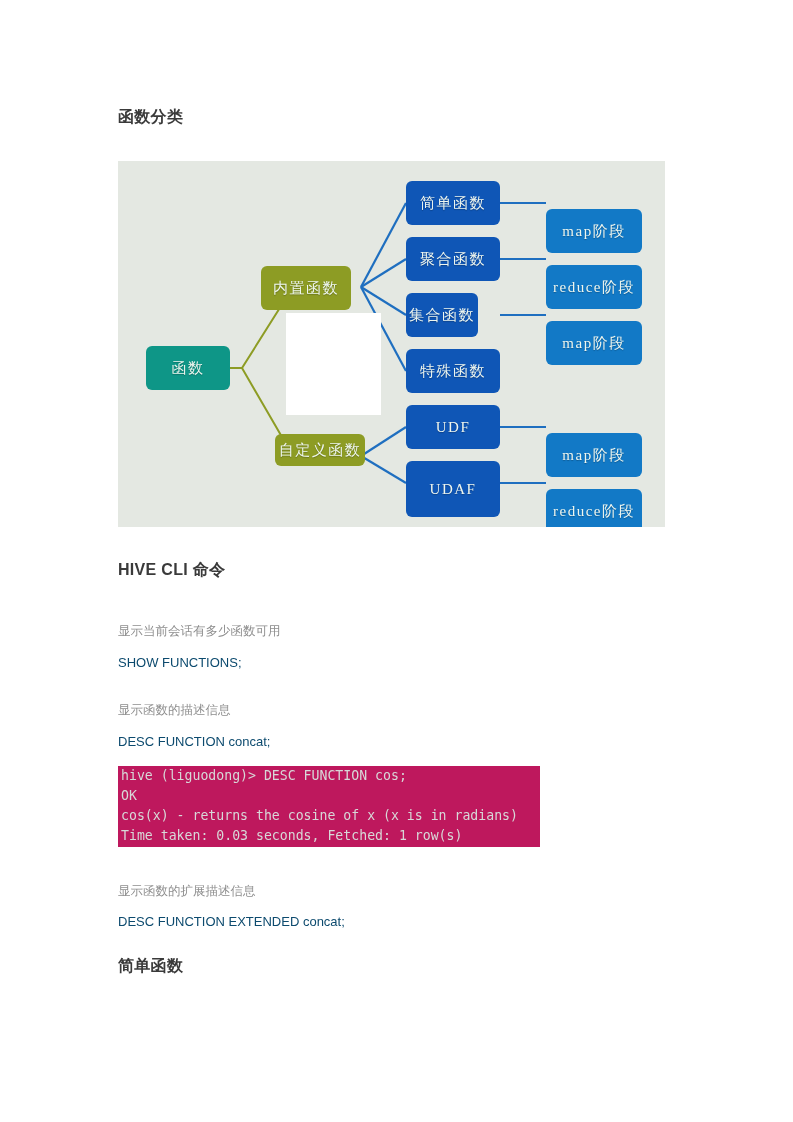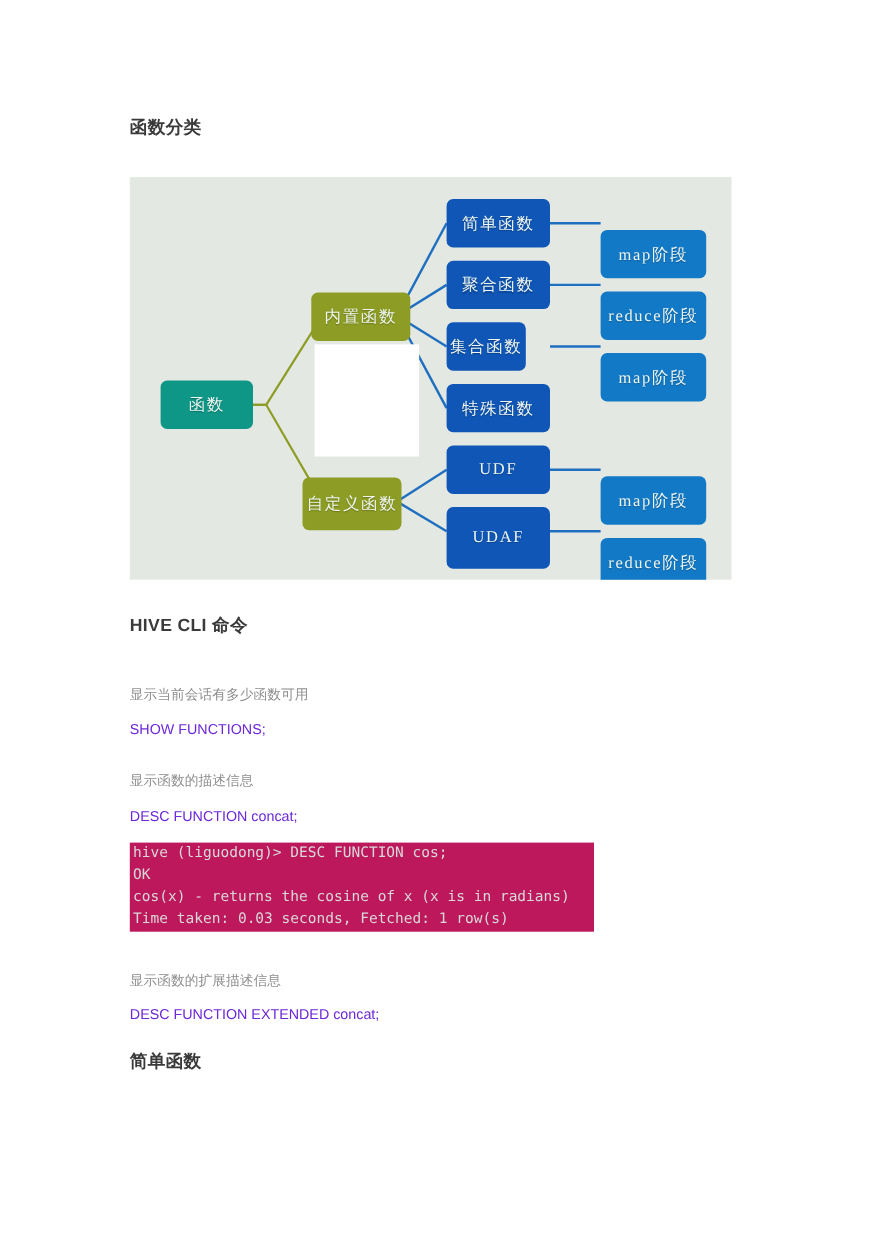--- a/index.html
+++ b/index.html
@@ -39,21 +39,21 @@
   .note {
     position: absolute;
     font-size: 12.5px;
     color: #8e8e8e;
     line-height: 18px;
     white-space: nowrap;
   }
   .cmd {
     position: absolute;
     font-size: 13px;
-    color: #6d28d9;
+    color: #0c4a6e;
     line-height: 18px;
     white-space: nowrap;
   }
   .n1 { left: 118px; top: 622px; }
   .c1 { left: 118px; top: 654px; }
   .n2 { left: 118px; top: 701px; }
   .c2 { left: 118px; top: 733px; }
   .n3 { left: 118px; top: 882px; }
   .c3 { left: 118px; top: 913px; }
 
@@ -142,24 +142,24 @@
       <line x1="382" y1="98" x2="428" y2="98" stroke="#1f6fc0" stroke-width="2.2"></line>
       <line x1="382" y1="154" x2="428" y2="154" stroke="#1f6fc0" stroke-width="2.2"></line>
       <line x1="382" y1="266" x2="428" y2="266" stroke="#1f6fc0" stroke-width="2.2"></line>
       <line x1="382" y1="322" x2="428" y2="322" stroke="#1f6fc0" stroke-width="2.2"></line>
     </svg>
 
     <div class="node root" style="left:28px;  top:185px; width:84px; height:44px;">
       <span>函数</span>
     </div>
 
-    <div class="node branch" style="left:165px; top:105px; width:90px; height:44px;">
+    <div class="node branch" style="left:143px; top:105px; width:90px; height:44px;">
       <span>内置函数</span>
     </div>
-    <div class="node branch" style="left:157px; top:273px; width:90px; height:48px;">
+    <div class="node branch" style="left:157px; top:273px; width:90px; height:32px;">
       <span>自定义函数</span>
     </div>
 
     <div class="white-patch"></div>
 
     <div class="node mid" style="left:288px; top:20px;  width:94px; height:44px;">
       <span>简单函数</span>
     </div>
     <div class="node mid" style="left:288px; top:76px;  width:94px; height:44px;">
       <span>聚合函数</span>

